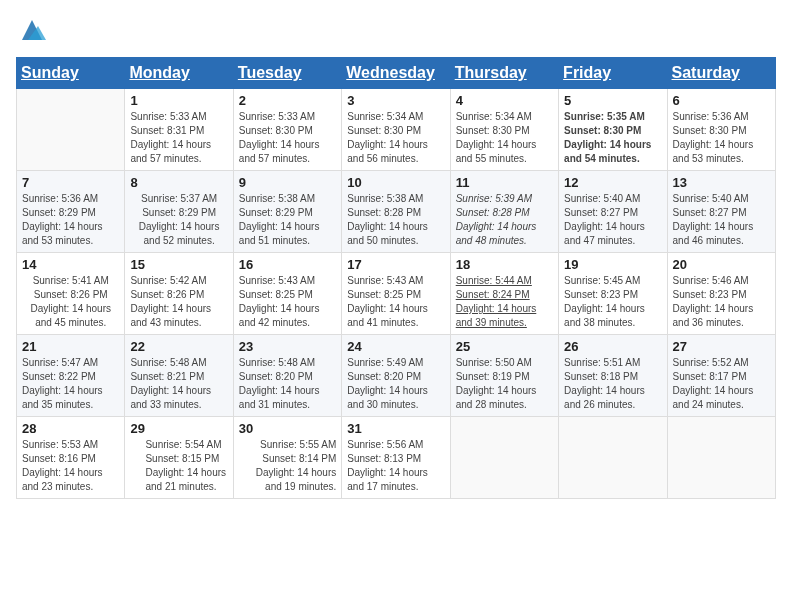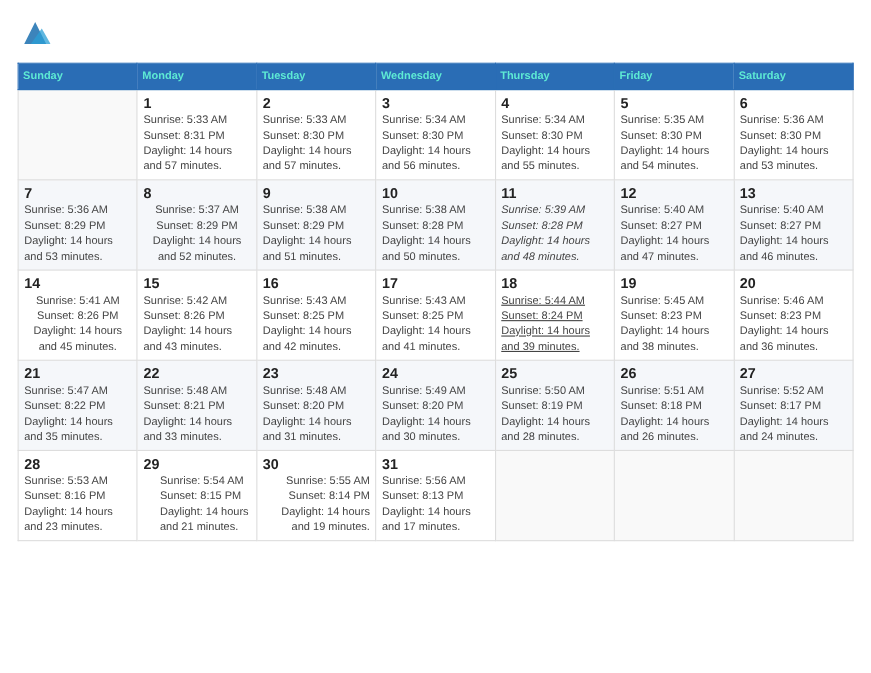--- a/index.html
+++ b/index.html
@@ -48,26 +48,27 @@
       color: #333;
       font-weight: normal;
     }
     .calendar {
       width: 100%;
       border-collapse: collapse;
       border: 1px solid #ccc;
     }
     .calendar th {
       background-color: #2a6db5;
-      color: #5eead4;
-      font-size: 10px;
+      color: #ffffff;
+      font-size: 16px;
       font-weight: bold;
       padding: 6px 4px;
       text-align: left;
       border: 1px solid #2a6db5;
+      text-decoration: underline;
     }
     .calendar td {
       width: 14.28%;
       vertical-align: top;
       padding: 4px 5px;
       font-size: 10.5px;
       color: #333;
       border: 1px solid #ddd;
       background: #fff;
       min-height: 80px;
@@ -150,21 +151,21 @@
         </td>
         <td>
           <span class="day-number">4</span>
           <div class="day-info" style="white-space: pre-line;">Sunrise: 5:34 AM
 Sunset: 8:30 PM
 Daylight: 14 hours
 and 55 minutes.</div>
         </td>
         <td>
           <span class="day-number">5</span>
-          <div class="day-info" style="white-space: pre-line;">Sunrise: 5:35 AM
+          <div class="day-info" style="white-space: pre-line; font-weight: bold;">Sunrise: 5:35 AM
 Sunset: 8:30 PM
 Daylight: 14 hours
 and 54 minutes.</div>
         </td>
         <td>
           <span class="day-number">6</span>
           <div class="day-info" style="white-space: pre-line;">Sunrise: 5:36 AM
 Sunset: 8:30 PM
 Daylight: 14 hours
 and 53 minutes.</div>

